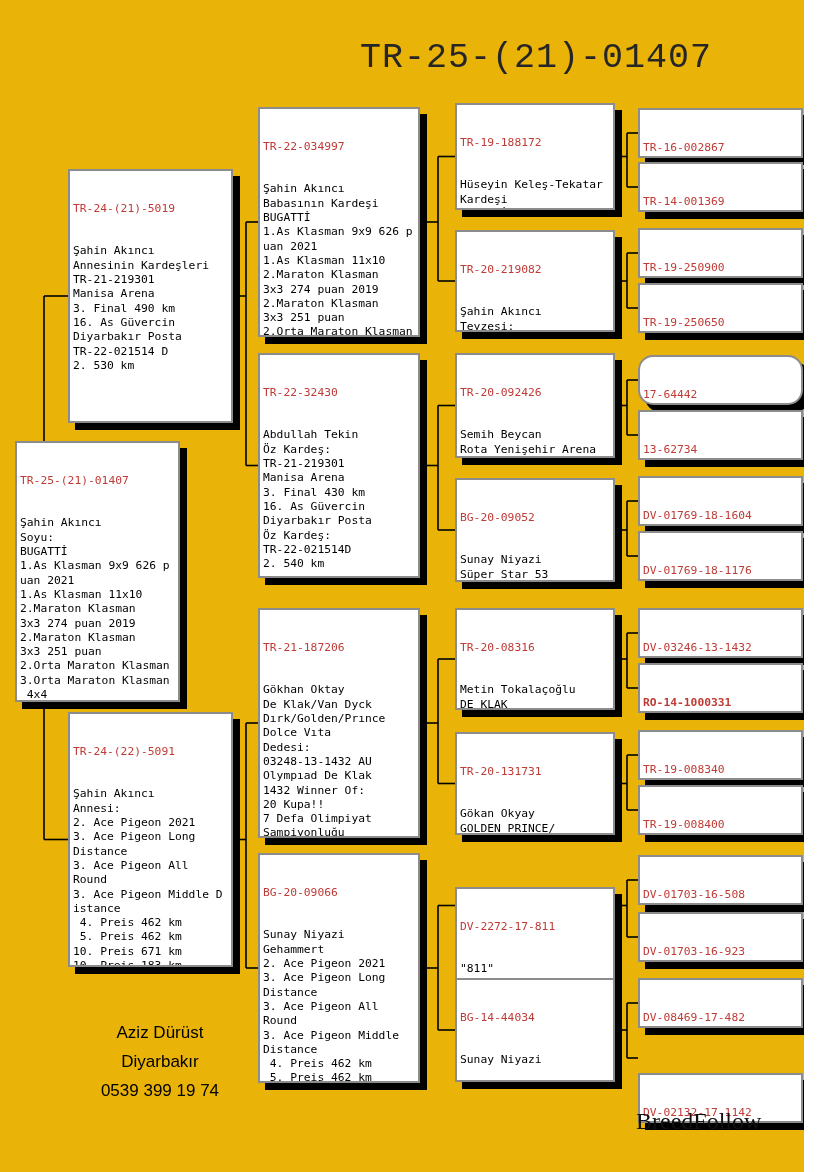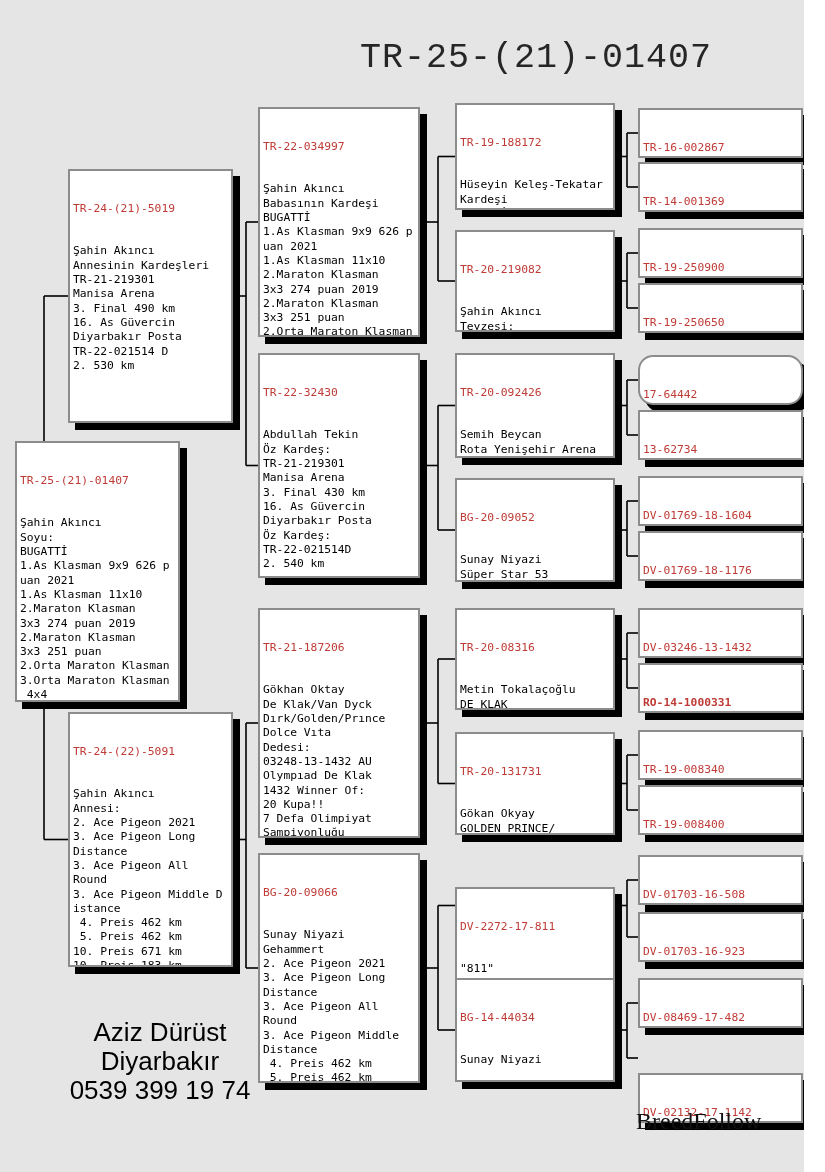--- a/index.html
+++ b/index.html
@@ -1,28 +1,28 @@
 <!DOCTYPE html>
 <html><head>
 <meta charset="utf-8">
 <style>
   html,body{margin:0;padding:0;background:#fff;}
-  .page{position:relative;width:804px;height:1172px;background:#e5e5e5;overflow:hidden;
+  .page{position:relative;width:804px;height:1172px;background:#eab308;overflow:hidden;
         font-family:"DejaVu Sans Mono","Liberation Mono",monospace;}
   .title{position:absolute;left:360px;top:38px;width:360px;margin:0;
          font-family:"Liberation Mono",monospace;font-weight:normal;
          font-size:35px;letter-spacing:1px;color:#262626;white-space:pre;}
   #connectors{position:absolute;left:0;top:0;}
   .pbox{position:absolute;box-sizing:border-box;background:#fff;
         border:2px solid #8c8c8c;box-shadow:7px 7px 0 0 #000;
         padding:2px 3px;overflow:hidden;
         font-size:11.3px;line-height:14.3px;white-space:pre;color:#000;}
   .ring{color:#bf3b36;}
   .footer{position:absolute;left:50px;top:1018px;width:220px;text-align:center;
-          font-family:"Liberation Sans",sans-serif;font-size:26px;line-height:29px;color:#000;}
+          font-family:"Liberation Sans",sans-serif;font-size:17px;line-height:29px;color:#000;}
   .watermark{position:absolute;left:636px;top:1108px;
              font-family:"Liberation Serif",serif;font-size:24px;color:#111;}
 </style>
 </head>
 <body>
 
 <div class="page">
   <h1 class="title">TR-25-(21)-01407</h1>
   <svg id="connectors" width="825" height="1172">
       <line x1="44" y1="296" x2="44" y2="839.5" stroke="#000000" stroke-width="1.6"></line>

